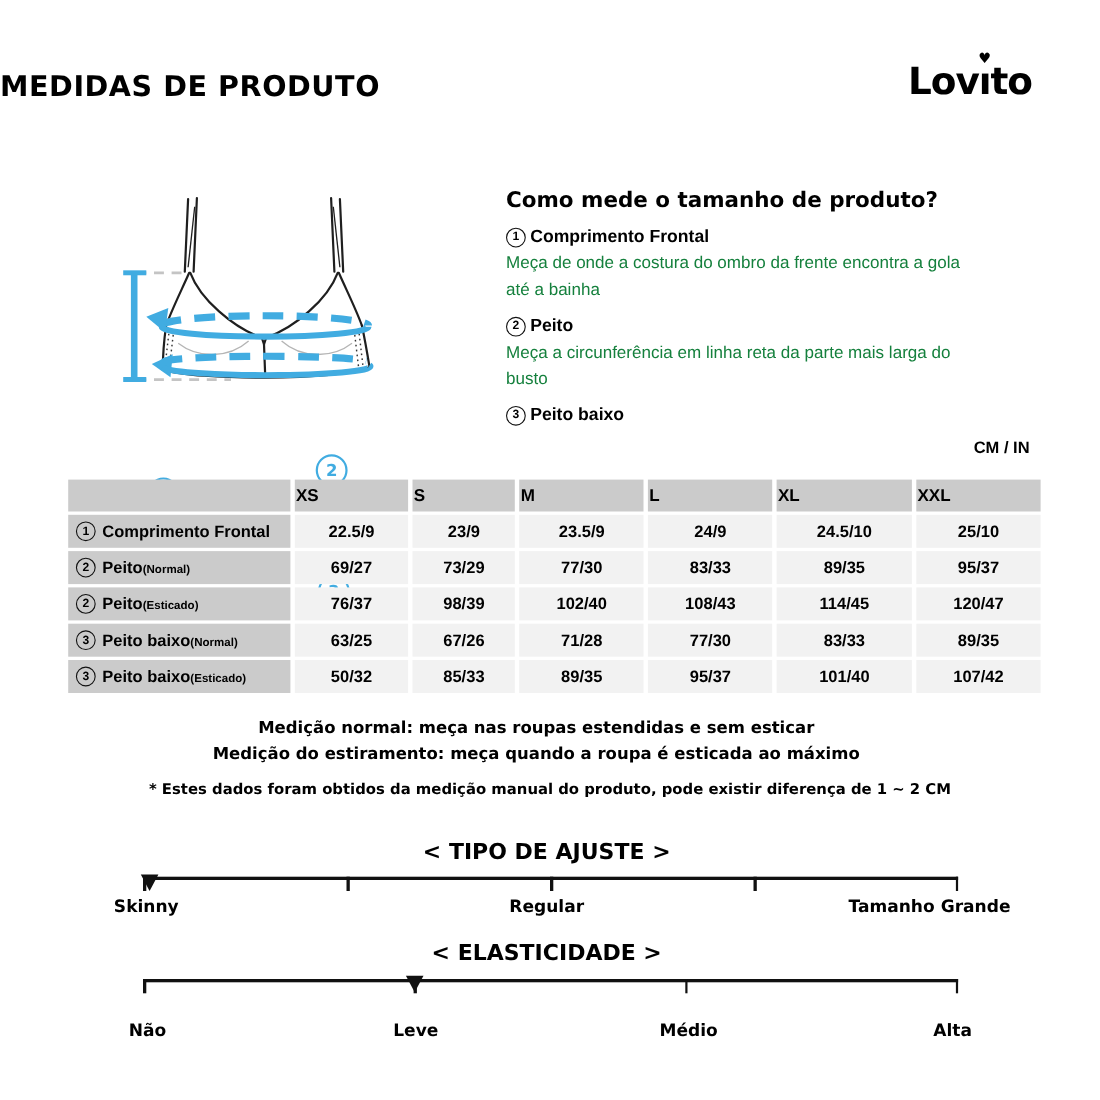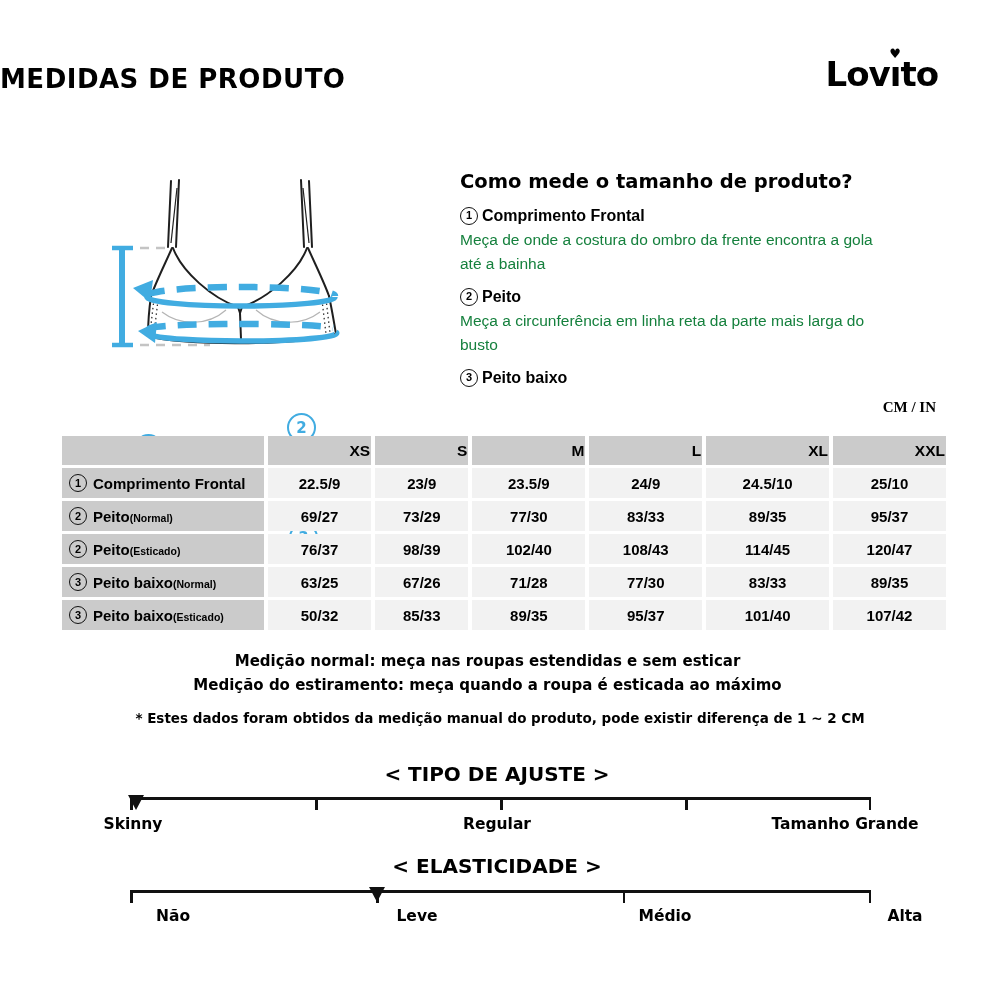--- a/index.html
+++ b/index.html
@@ -25,27 +25,27 @@
   
   .instructions{position:absolute;left:460px;top:170px;width:478px;}
   .instructions h2{margin:0 0 10px 0;font-family:"DejaVu Sans",sans-serif;font-size:19.5px;font-weight:700;}
   .item-title{font-size:16px;font-weight:700;margin-top:8px;line-height:25px;display:flex;align-items:center;}
   .item-desc{font-size:15.5px;color:#15803d;line-height:24px;}
   .cnum{display:inline-flex;align-items:center;justify-content:center;flex:0 0 auto;
         width:16px;height:16px;border:1.5px solid #111;border-radius:50%;
         font-size:11px;font-weight:700;margin-right:4px;line-height:1;}
 
   
-  .unit{position:absolute;right:64px;top:399px;font-family:Liberation Serif, serif;
+  .unit{position:absolute;right:64px;top:399px;font-family:Liberation Sans, sans-serif;
         font-size:15px;font-weight:700;}
 
   
   .sizes{position:absolute;left:58px;top:433px;width:892px;border-collapse:separate;border-spacing:4px 3px;}
   .sizes th,.sizes td{font-weight:700;}
-  .sizes .hd{background:#cbcbcb;height:27px;font-size:15.5px;text-align:right;}
+  .sizes .hd{background:#cbcbcb;height:27px;font-size:15.5px;text-align:left;}
   .sizes .corner{background:#cbcbcb;}
   .sizes .rowhd{background:#cbcbcb;height:28px;font-size:15px;text-align:left;padding-left:7px;white-space:nowrap;}
   .sizes .rowhd .cnum{margin-right:6px;}
   .sizes .val{background:#f2f2f2;text-align:center;font-size:15px;}
   .sizes .rowhd{display:table-cell;}
   .sizes .rlbl{vertical-align:middle;}
   .rsub{font-size:10.5px;font-weight:700;position:relative;top:2px;}
   .rowhd-flex{display:flex;align-items:center;}
 
   
@@ -60,21 +60,21 @@
          font-family:"DejaVu Sans",sans-serif;font-size:20px;font-weight:800;}
   .st1{top:762px;} .st2{top:854px;}
   .scale-line{position:absolute;left:130px;width:741px;height:3px;background:#111;}
   .sl1{top:797px;} .sl2{top:890px;}
   .tick{position:absolute;top:0;width:2.5px;height:13px;background:#111;}
   .marker{position:absolute;width:0;height:0;border-left:8px solid transparent;
           border-right:8px solid transparent;border-top:15px solid #111;}
   .mk1{left:128px;top:795px;} .mk2{left:369px;top:887px;}
   .scale-label{position:absolute;transform:translateX(-50%);white-space:nowrap;
           font-family:"DejaVu Sans",sans-serif;font-size:15.5px;font-weight:700;}
-  .slr1{top:815px;} .slr2{top:907px;margin-left:39px;}
+  .slr1{top:815px;} .slr2{top:928px;}
 </style>
 </head>
 <body>
 
 <div class="page">
 
   <div class="title">MEDIDAS DE PRODUTO</div>
   <div class="brand"><span>Lov</span><span class="bi"><span>ı</span><span class="heart">♥</span></span><span>to</span></div>
 
   <div class="diagram">

